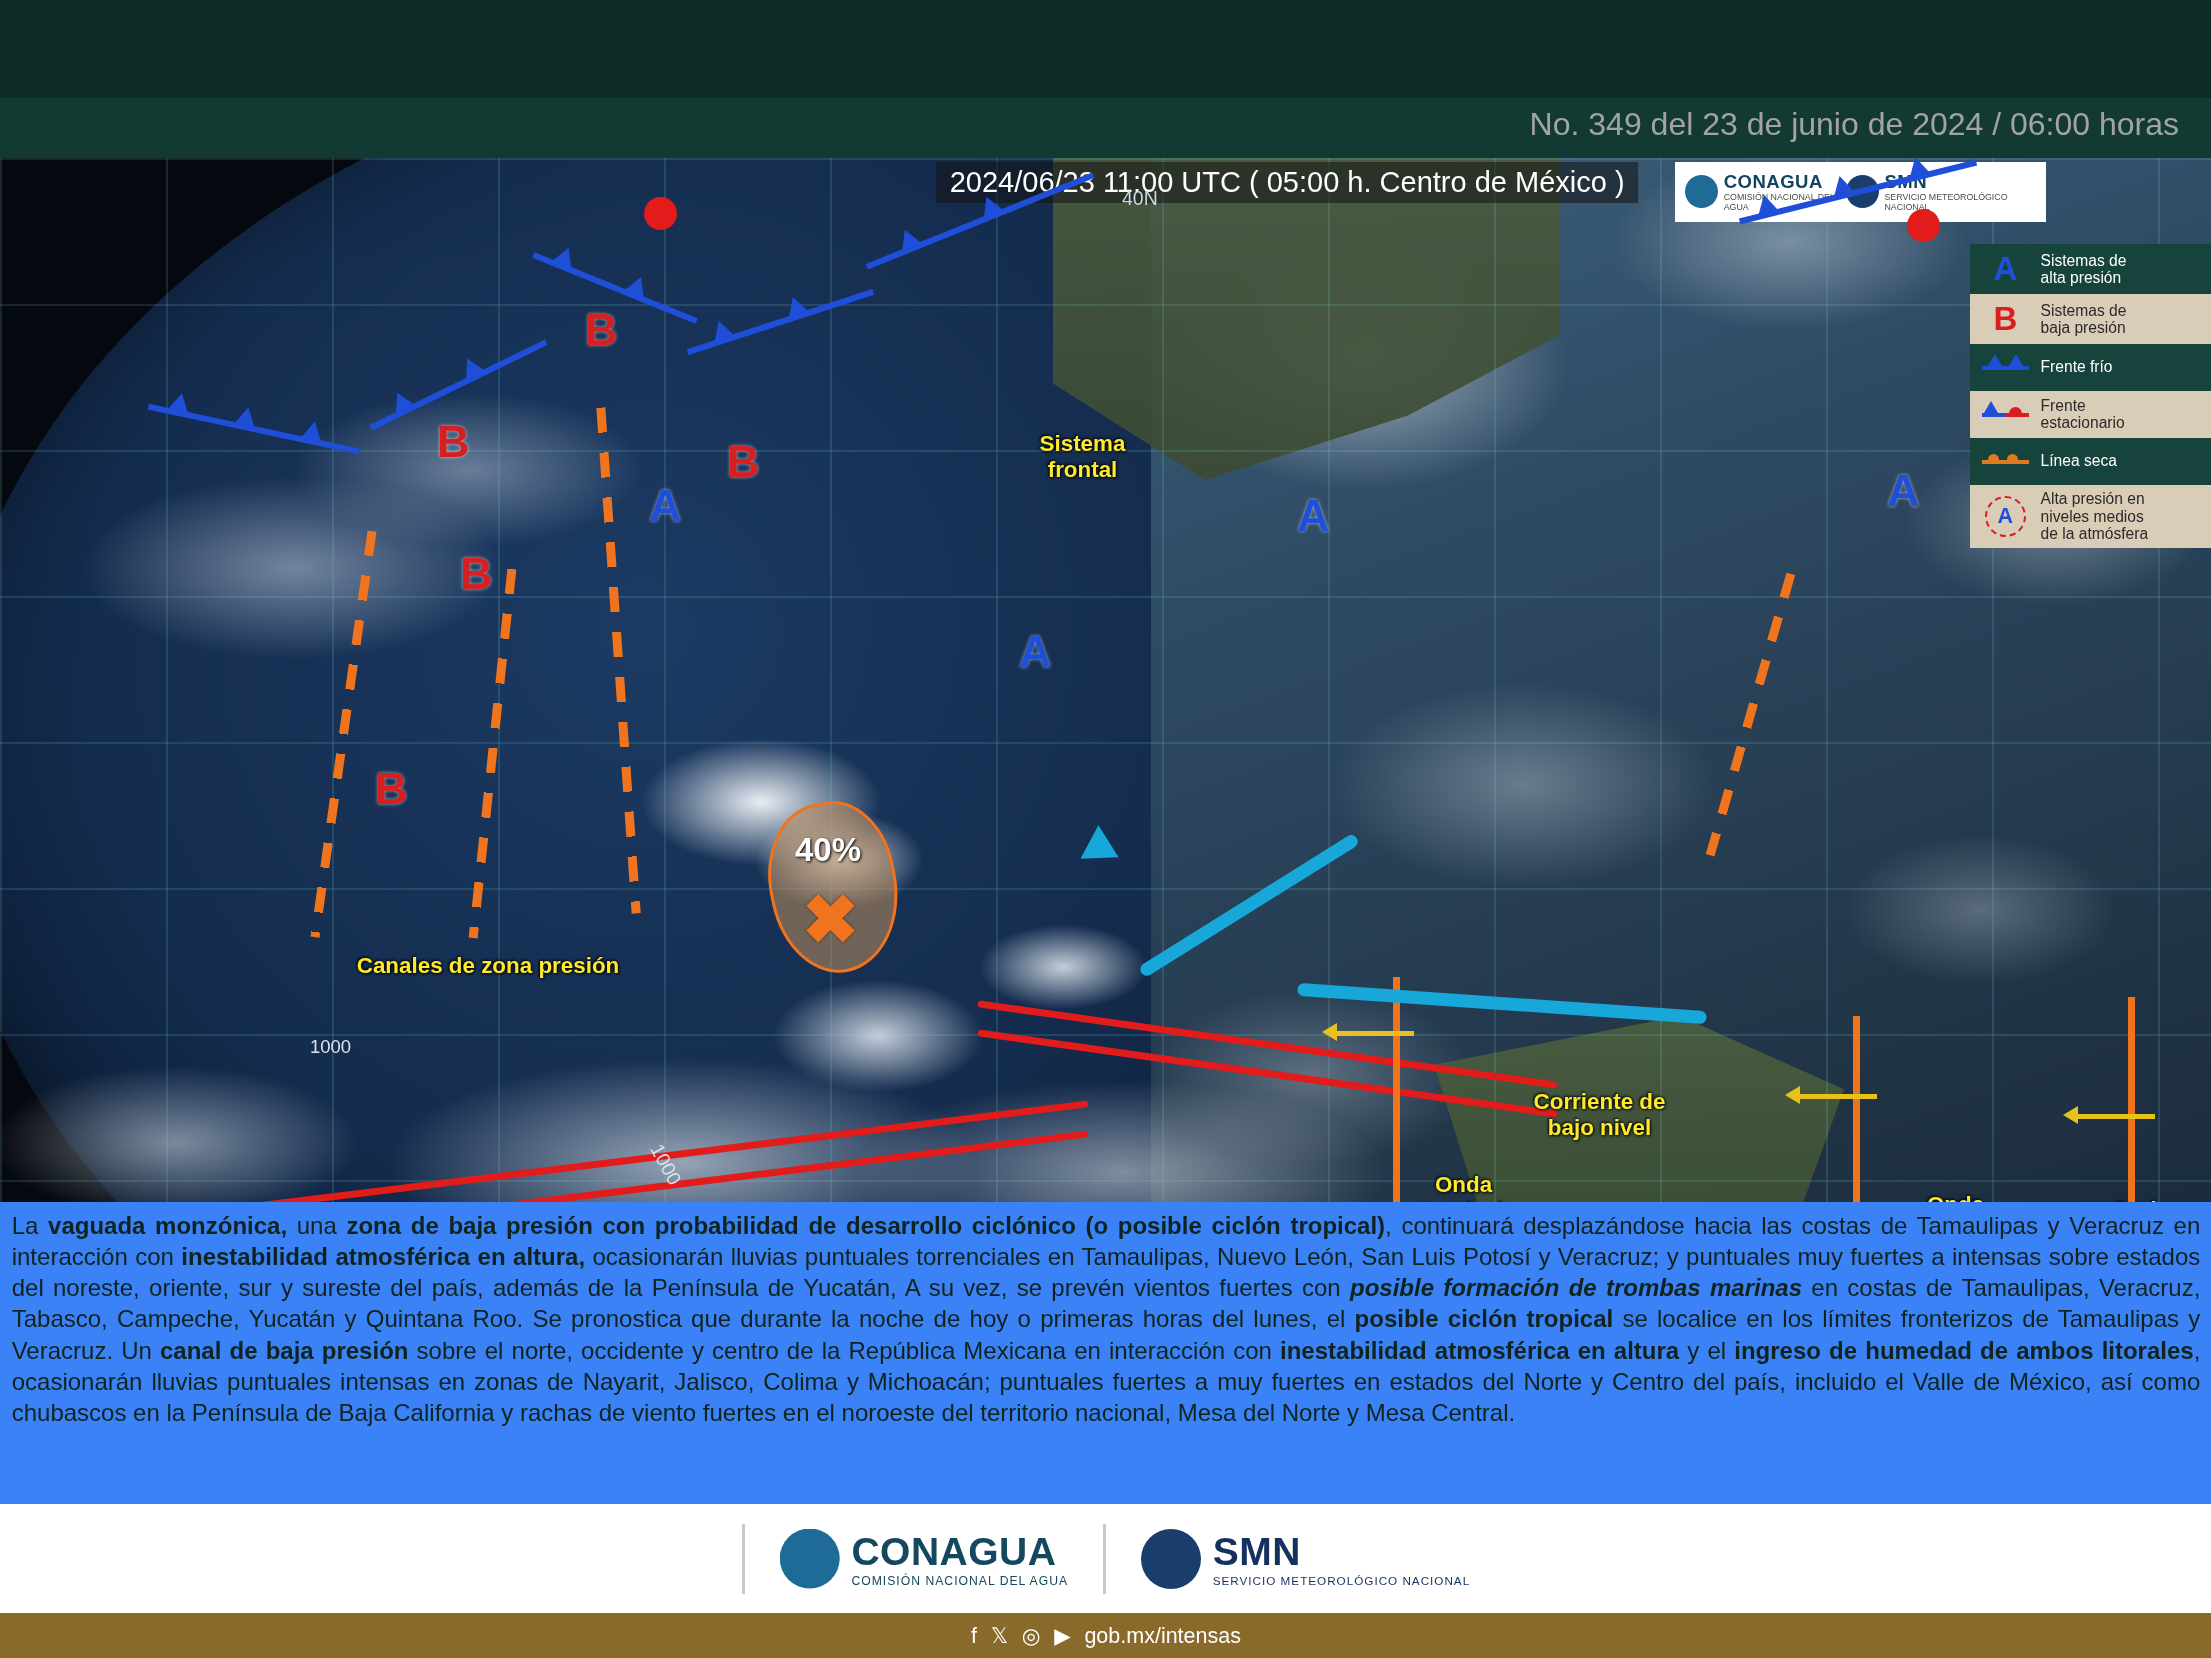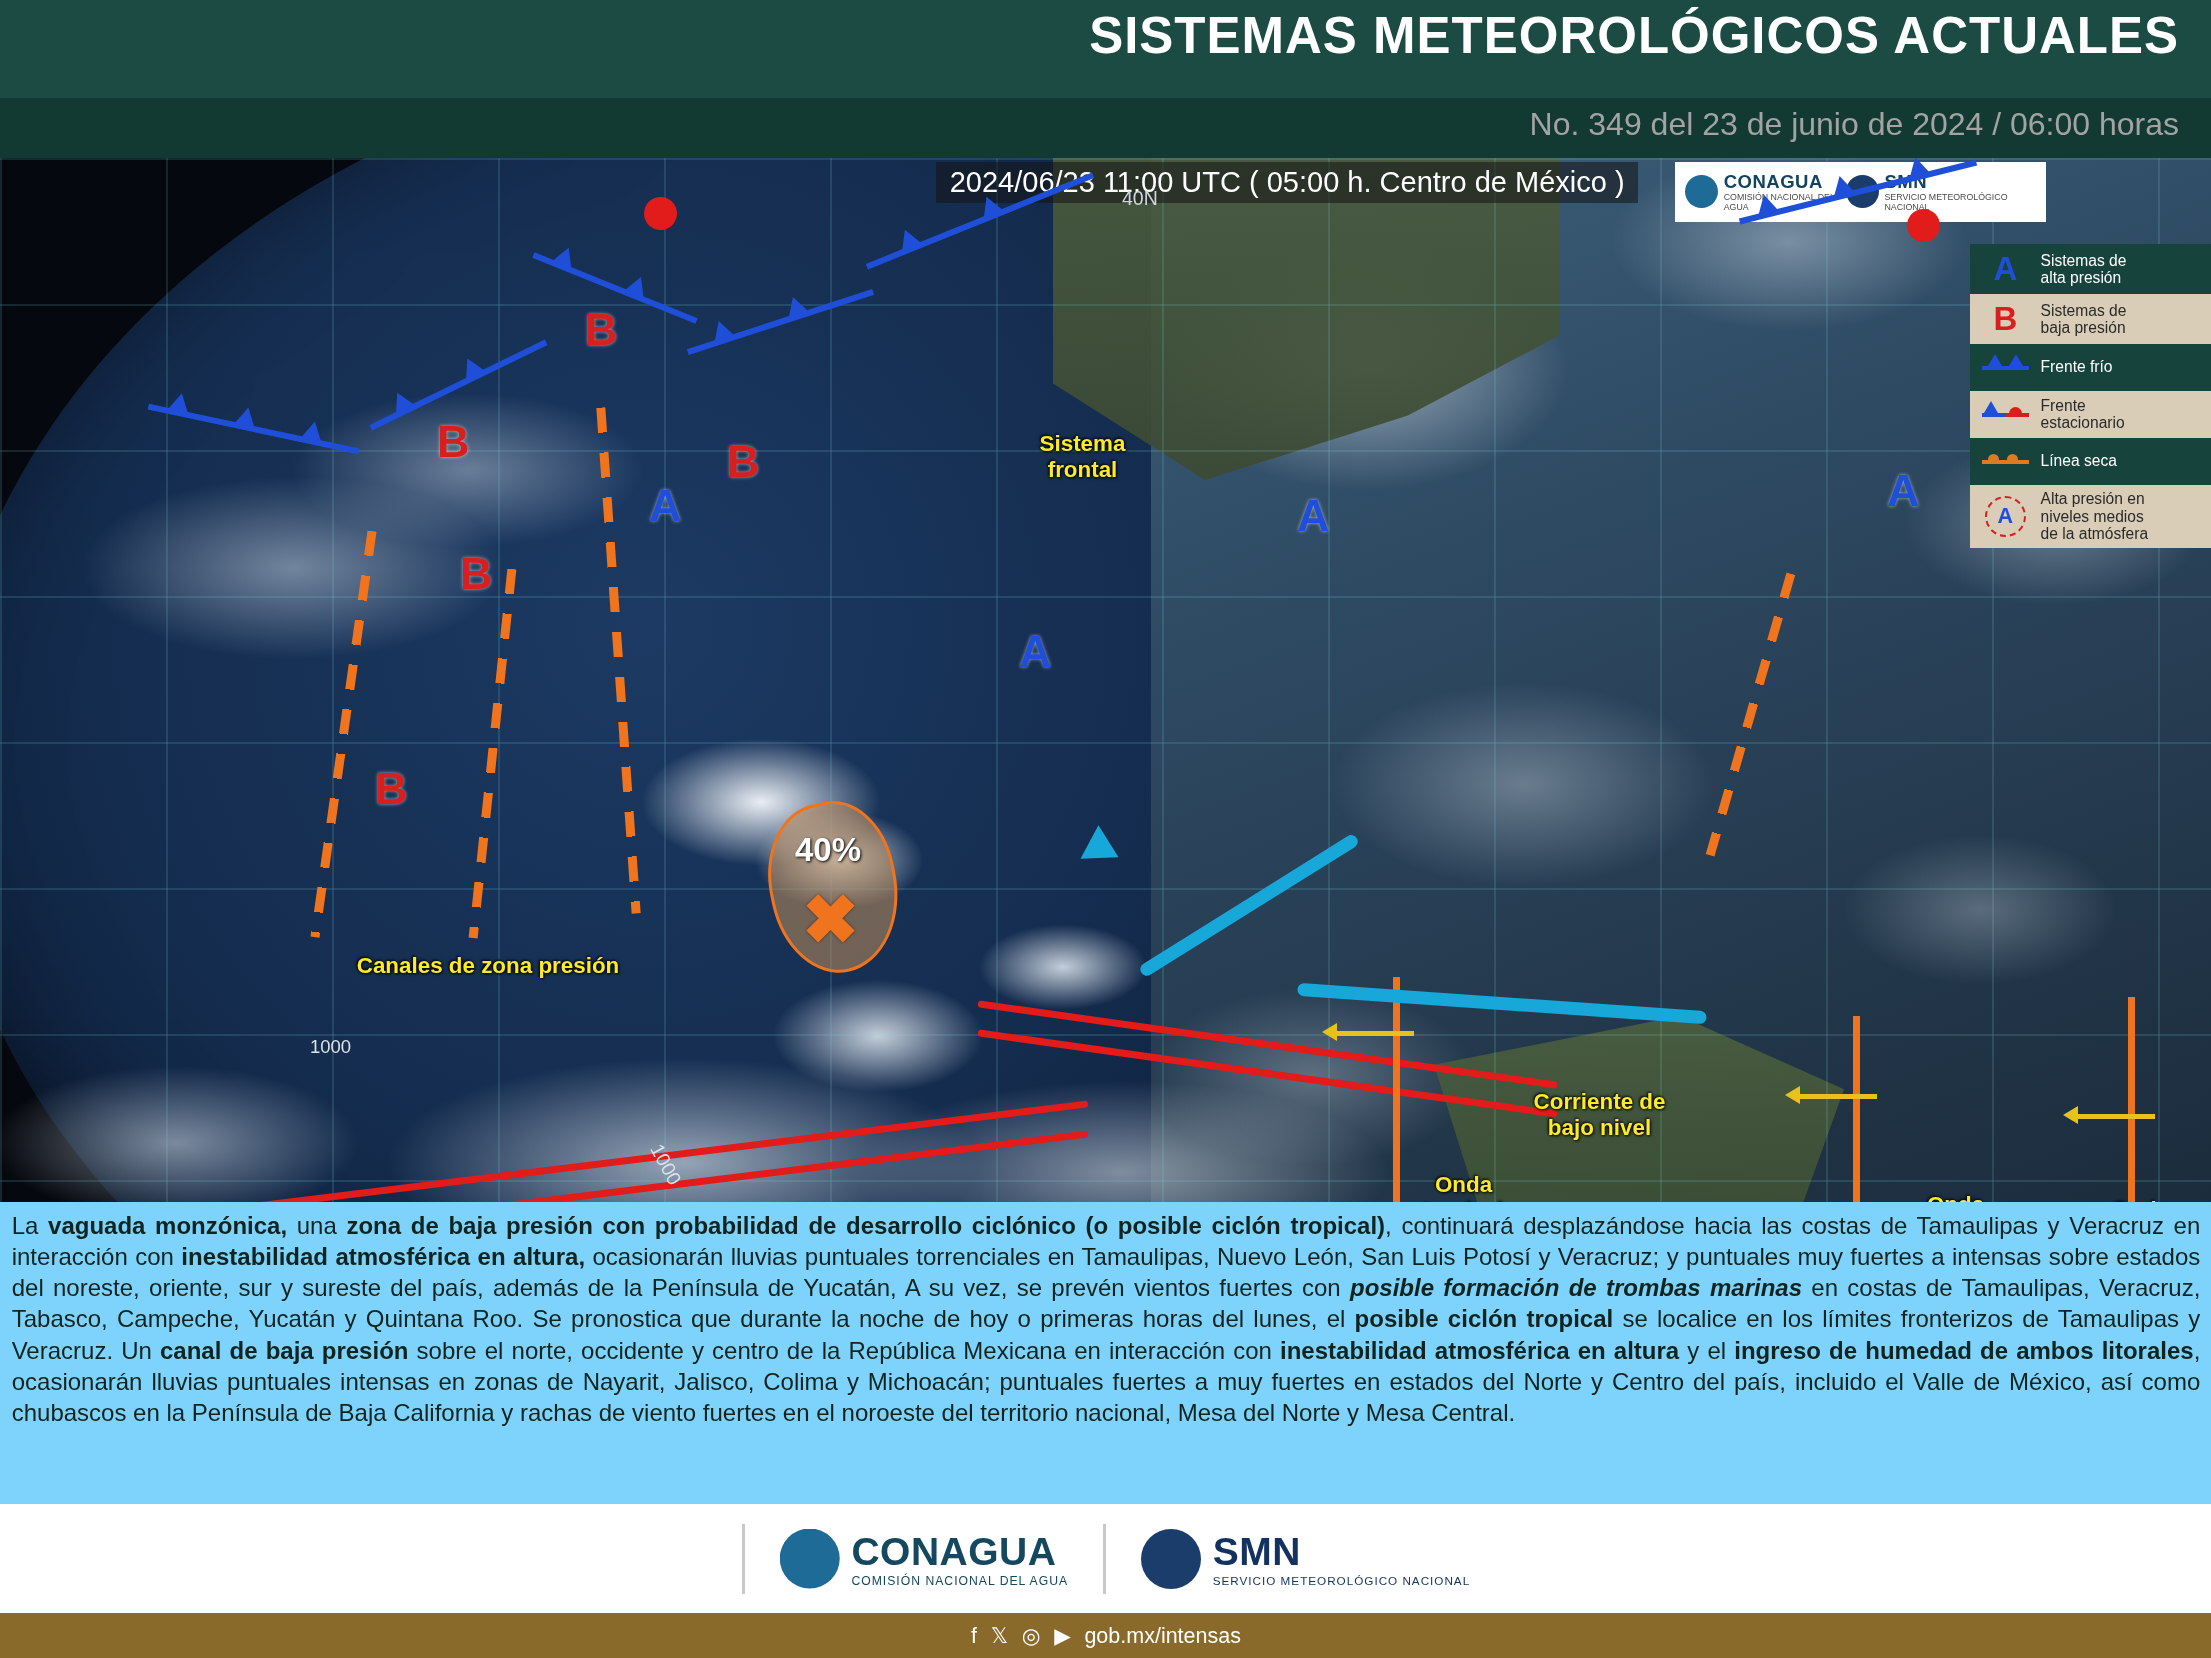--- a/index.html
+++ b/index.html
@@ -187,21 +187,21 @@
   }
 
   
   .front { position:absolute; height:5.9px; background:#1f4fd8; }
   .front .tri2 { position:absolute; width:0;height:0;border-left:10.7px solid transparent;border-right:10.7px solid transparent;border-bottom:18.5px solid #1f4fd8; top:-16.6px; }
   .redcirc { position:absolute; width:33px;height:33px;border-radius:50%;background:#e21b1b; }
 
   
   .textblock {
     position: absolute; top: 1202px; left: 0; width: 2212px; height: 302px;
-    background: #7dd3fc; padding: 7.8px 11.7px 0 11.7px;
+    background: #3b82f6; padding: 7.8px 11.7px 0 11.7px;
     font-size: 24px; line-height: 1.30; color: #10241f; text-align: justify;
   }
   .textblock b { font-weight: bold; }
   .textblock i { font-style: italic; font-weight: bold; }
 
   
   .footer-logos {
     position: absolute; top: 1504px; left: 0; width: 2212px; height: 109px;
     background: #ffffff; display: flex; align-items: center; justify-content: center; gap: 35px;
   }
@@ -222,23 +222,20 @@
     background: #8a6a2b; display: flex; align-items: center; justify-content: center; gap: 13.7px;
     color: #ffffff; font-size: 21.5px;
   }
   .soc { font-size: 21.5px; }
 </style>
 </head>
 <body>
 
 <div class="page">
 
-  <div class="header">
-    <div class="header-title">SISTEMAS METEOROLÓGICOS ACTUALES</div>
-  </div>
   <div class="subheader">
     <div class="subheader-text">No. 349 del 23 de junio de 2024 / 06:00 horas</div>
   </div>
 
   <div class="map">
     <div class="globe"></div>
     <div class="ocean-right"></div>
     <div class="land-us"></div>
     <div class="land-yuc"></div>
     <div class="clouds"></div>

